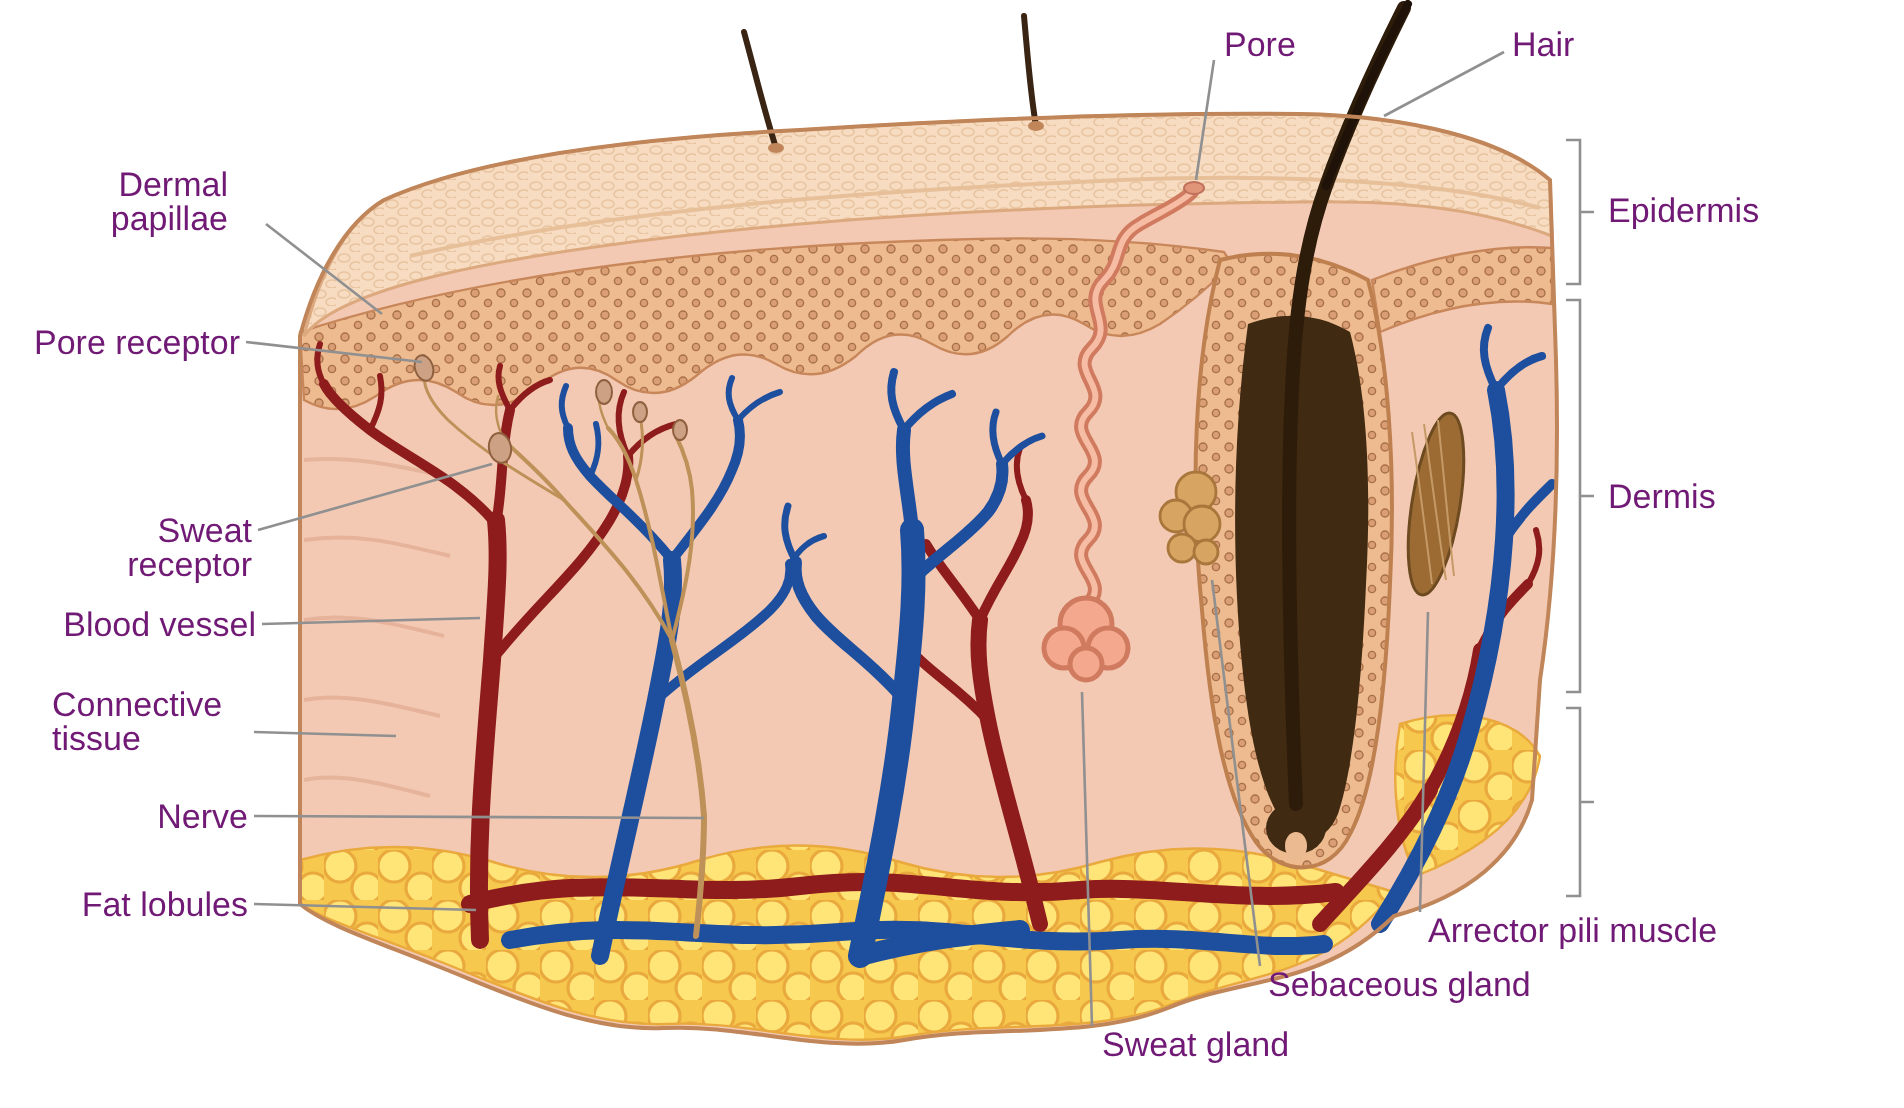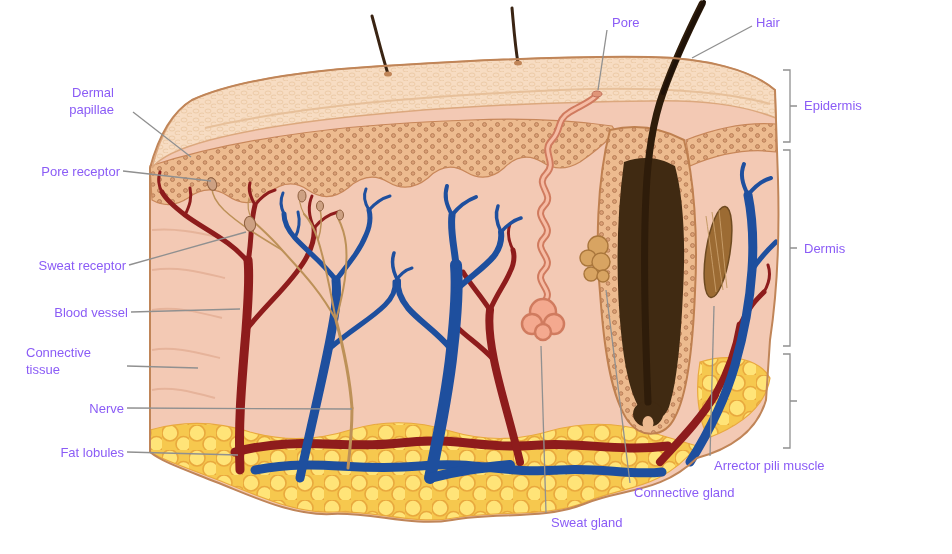--- a/index.html
+++ b/index.html
@@ -1,19 +1,19 @@
 <!DOCTYPE html>
 <html><head>
 <meta charset="utf-8">
 <style>
   html,body{margin:0;padding:0;background:#fff;}
   .stage{position:relative;width:952px;height:554px;background:#fff;overflow:hidden;
          font-family:"Liberation Sans",sans-serif;}
   .stage svg{position:absolute;left:0;top:0;}
-  .label{position:absolute;font-size:13px;line-height:17px;color:#8b5cf6;
+  .label{position:absolute;font-size:17px;line-height:17px;color:#701a75;
          white-space:pre-line;}
   .r{text-align:right;} .c{text-align:left;}
 </style>
 </head>
 <body>
 
 <div class="stage">
 
 <svg width="952" height="554" viewBox="0 0 952 554">
   <defs>
@@ -220,16 +220,16 @@
 <div class="label r" style="left:24px;top:304px;width:104px;">Blood vessel</div>
 <div class="label c" style="left:26px;top:344px;width:98px;">Connective
 tissue</div>
 <div class="label r" style="left:58px;top:400px;width:66px;">Nerve</div>
 <div class="label r" style="left:38px;top:444px;width:86px;">Fat lobules</div>
 <div class="label" style="left:612px;top:14px;">Pore</div>
 <div class="label" style="left:756px;top:14px;">Hair</div>
 <div class="label" style="left:804px;top:97px;">Epidermis</div>
 <div class="label" style="left:804px;top:240px;">Dermis</div>
 <div class="label" style="left:714px;top:457px;">Arrector pili muscle</div>
-<div class="label" style="left:634px;top:484px;">Connective gland</div>
+<div class="label" style="left:634px;top:484px;">Sebaceous gland</div>
 <div class="label" style="left:551px;top:514px;">Sweat gland</div>
 
 </div>
 
 </body></html>

